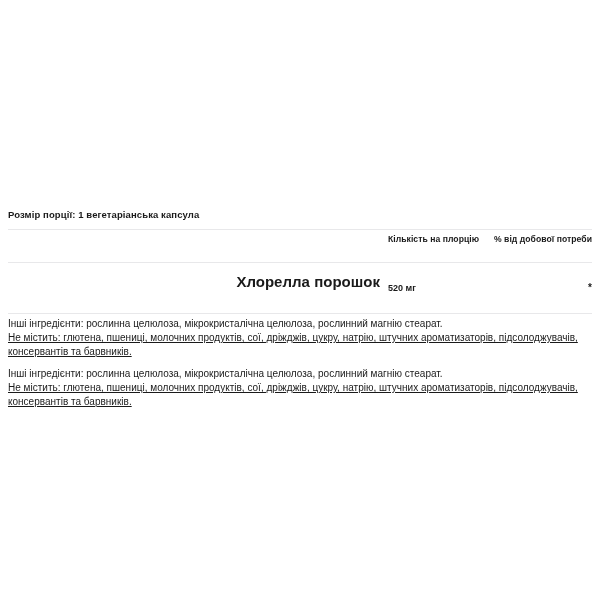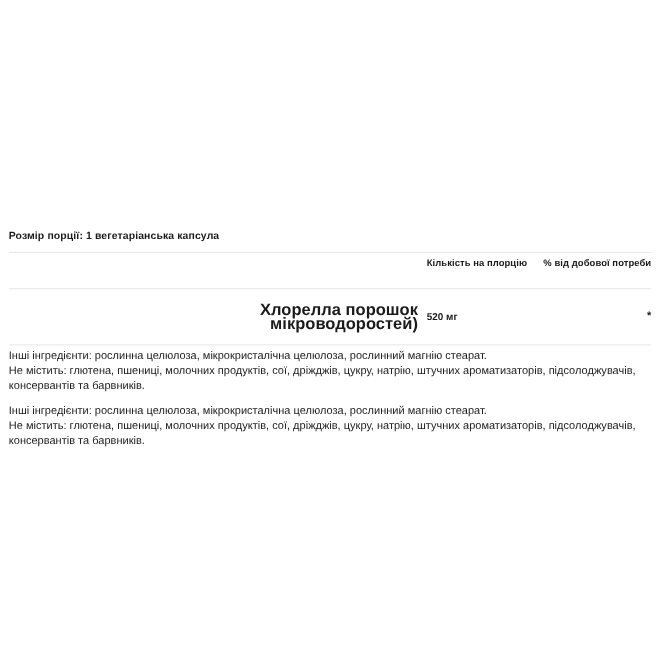--- a/index.html
+++ b/index.html
@@ -113,21 +113,21 @@
     position: absolute;
     left: 8px;
     width: 586px;
     font-size: 10px;
     font-weight: normal;
     line-height: 14.2px;
     letter-spacing: 0.01px;
     color: #1a1a1a;
   }
   .ingredients-block .para { display: block; }
-  .ingredients-block .para + .para { margin-top: 0; }
+  .ingredients-block .para + .para { margin-top: 0; text-decoration: underline; }
 
   .ingredients-1 { top: 309px; }
   .ingredients-2 { top: 359px; }
 </style>
 </head>
 <body>
 
 <div class="page">
 
   <div class="serving-line">
@@ -141,21 +141,20 @@
 
     <div class="facts-header">
       <div class="col-name"></div>
       <div class="col-amount">Кількість на плорцію</div>
       <div class="col-dv">% від добової потреби</div>
     </div>
 
     <div class="facts-row">
       <div class="col-name">
         <span class="nm-line">Хлорелла порошок</span>
-        <span class="nm-line">мікроводоростей)</span>
       </div>
       <div class="col-amount">520 мг</div>
       <div class="col-dv">*</div>
     </div>
 
   </div>
 
   <div class="rule rule-mid"></div>
   <div class="rule rule-bottom"></div>
 

